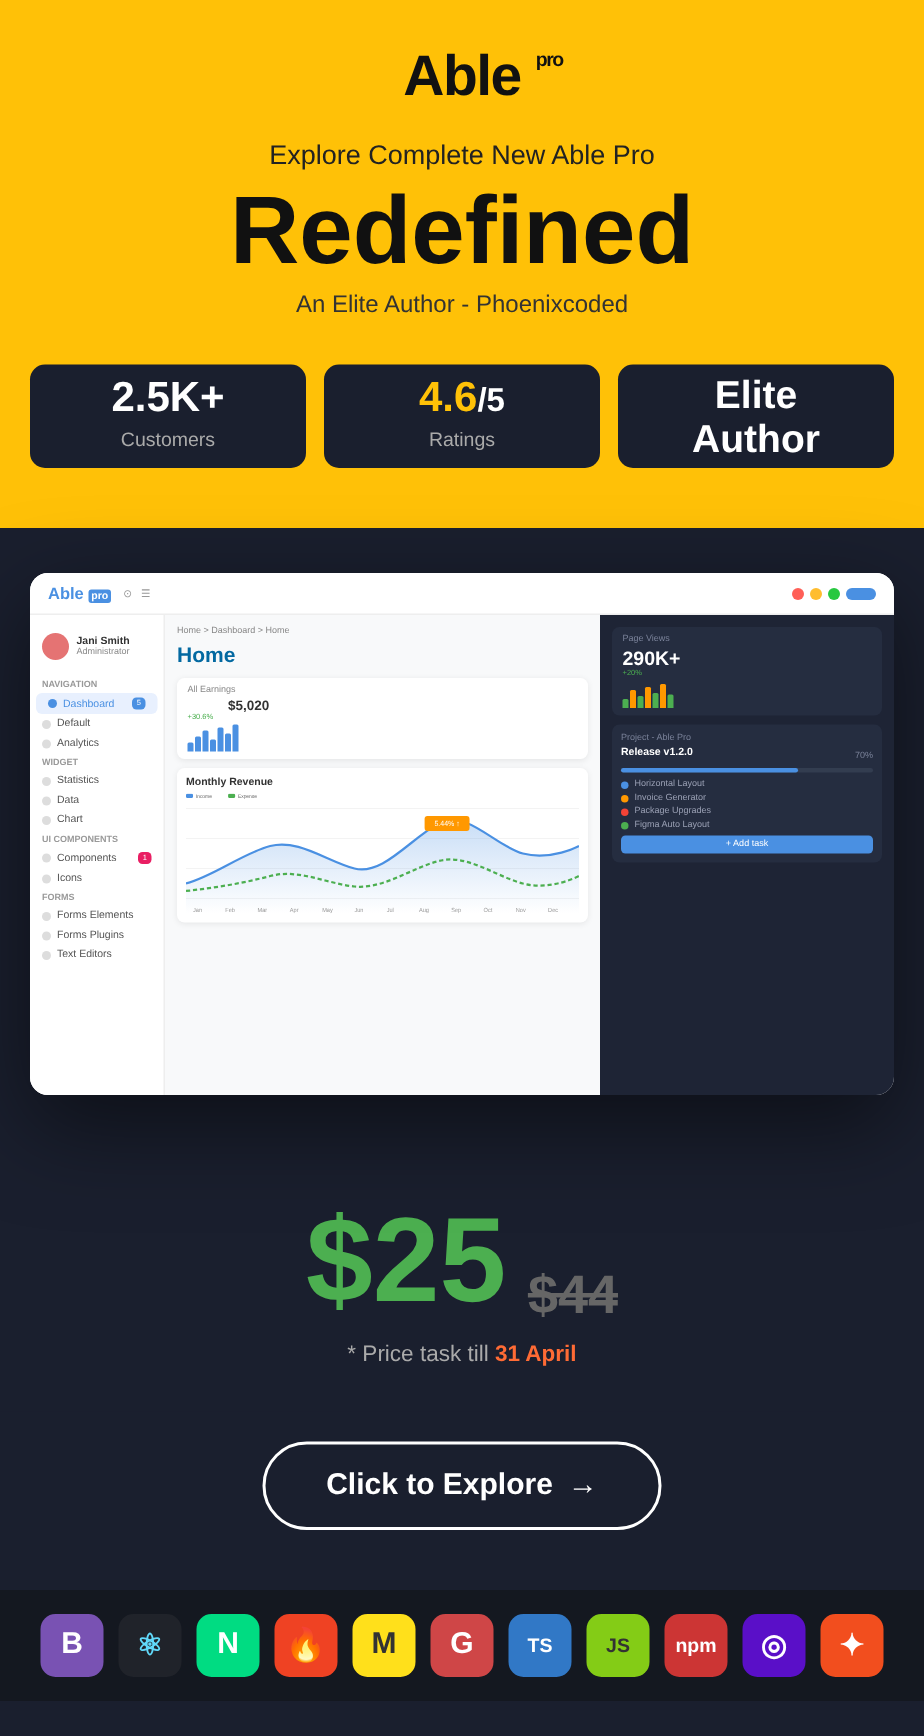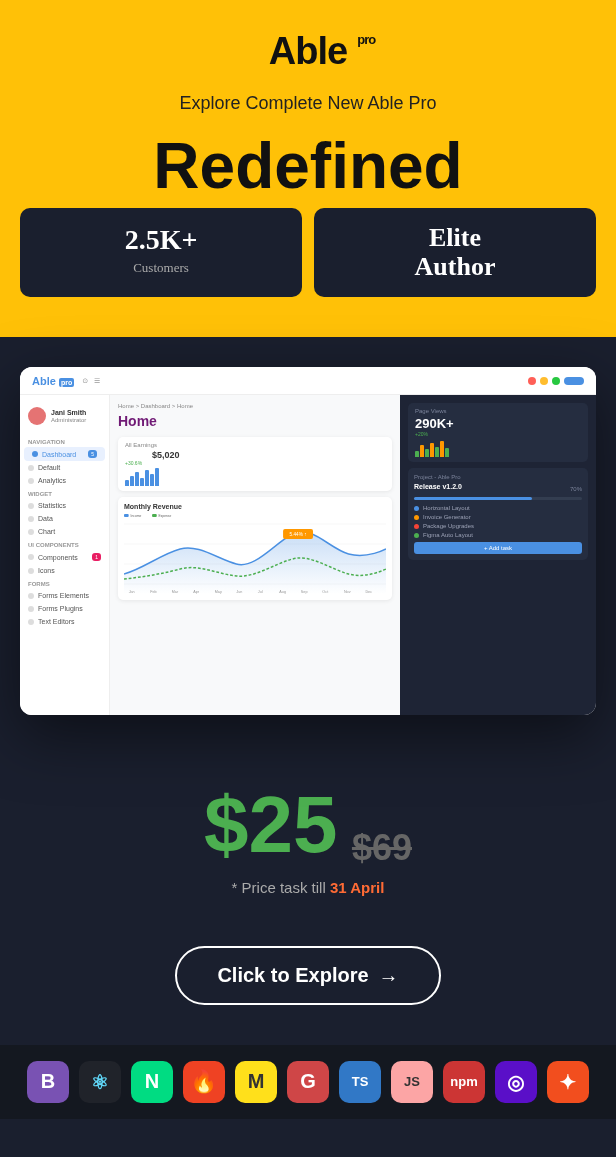--- a/index.html
+++ b/index.html
@@ -33,21 +33,21 @@
       font-weight: 600;
       color: #111;
       position: absolute;
       top: 2px;
       right: -28px;
     }
     .hero-subtitle {
       font-size: 18px;
       color: #222;
       font-weight: 400;
-      margin-bottom: 20px;
+      margin-bottom: 7px;
     }
     .hero-title {
       font-size: 64px;
       font-weight: 900;
       color: #111;
       line-height: 1;
       margin-bottom: 10px;
     }
     .hero-author {
       font-size: 16px;
@@ -58,25 +58,24 @@
     
     .stat-cards {
       display: flex;
       gap: 12px;
       justify-content: center;
       margin-top: 10px;
     }
     .stat-card {
       background: #1a1f2e;
       border-radius: 10px;
-      padding: 16px 22px;
+      padding: 6px 22px;
       text-align: center;
       min-width: 140px;
       flex: 1;
-      font-family: Liberation Serif, serif;
     }
     .stat-card .stat-value {
       font-size: 28px;
       font-weight: 800;
       color: #fff;
       display: block;
     }
     .stat-card .stat-value.yellow { color: #FFC107; }
     .stat-card .stat-value .slash { color: #fff; font-size: 22px; }
     .stat-card .stat-label {
@@ -156,21 +155,21 @@
       height: 100%;
     }
     
     .dash-light {
       width: 290px;
       background: #f8f9fa;
       padding: 8px;
       flex-shrink: 0;
     }
     .dash-breadcrumb { font-size: 6px; color: #888; margin-bottom: 4px; }
-    .dash-page-title { font-size: 14px; font-weight: 800; color: #701a75; margin-bottom: 8px; }
+    .dash-page-title { font-size: 14px; font-weight: 800; color: #0369a1; margin-bottom: 8px; }
 
     
     .dash-stats-row { display: flex; gap: 4px; margin-bottom: 6px; }
     .dash-stat-mini { background: #fff; border-radius: 5px; padding: 5px 7px; flex: 1; box-shadow: 0 1px 4px rgba(0,0,0,0.08); }
     .dash-stat-mini-label { font-size: 6px; color: #888; margin-bottom: 2px; }
     .dash-stat-mini-val { font-size: 9px; font-weight: 700; color: #333; padding-left: 27px; }
     .dash-stat-mini-sub { font-size: 5px; color: #4caf50; }
     .dash-chart-bar { display: flex; align-items: flex-end; gap: 1px; height: 18px; margin-top: 2px; }
     .dash-bar { width: 4px; border-radius: 1px 1px 0 0; }
 
@@ -275,41 +274,46 @@
       color: #fff;
       flex-shrink: 0;
     }
     .tech-bootstrap { background: #7952B3; }
     .tech-react { background: #20232a; color: #61DAFB; }
     .tech-nuxt { background: #00DC82; }
     .tech-codeigniter { background: #EF4223; }
     .tech-mailchimp { background: #FFE01B; color: #333; }
     .tech-gulp { background: #CF4647; }
     .tech-ts { background: #3178C6; }
-    .tech-js { background: #fca5a5; color: #333; }
+    .tech-js { background: #84cc16; color: #333; }
     .tech-npm { background: #CC3534; }
     .tech-pwa { background: #5A0FC8; }
     .tech-figma { background: #F24E1E; }
   </style>
 </head>
 <body>
 
 <section class="hero-section">
   <div class="logo-area">
     <span class="logo-text">
       <span>Able</span><span class="logo-pro">pro</span>
     </span>
   </div>
   <p class="hero-subtitle">Explore Complete New Able Pro</p>
   <h1 class="hero-title">Redefined</h1>
+  <p class="hero-author">An Elite Author - Phoenixcoded</p>
 
   <div class="stat-cards">
     <div class="stat-card">
       <span class="stat-value">2.5K+</span>
       <span class="stat-label">Customers</span>
+    </div>
+    <div class="stat-card">
+      <span class="stat-value yellow">4.6<span class="slash">/5</span></span>
+      <span class="stat-label">Ratings</span>
     </div>
     <div class="stat-card elite">
       <span class="stat-value">Elite<br>Author</span>
     </div>
   </div>
 </section>
 
 <section class="dashboard-section">
   <div class="dashboard-preview">
 
@@ -510,21 +514,21 @@
           </div>
         </div>
       </div>
     </div>
   </div>
 </section>
 
 <section class="pricing-section">
   <div>
     <span class="price-current">$25</span>
-    <span class="price-original">$69</span>
+    <span class="price-original">$44</span>
   </div>
   <p class="price-note">
     <span>* Price  task till</span>
     <span class="price-date">31 April</span>
   </p>
 </section>
 
 <section class="cta-section">
   <button class="cta-button">
     <span>Click to Explore</span>

